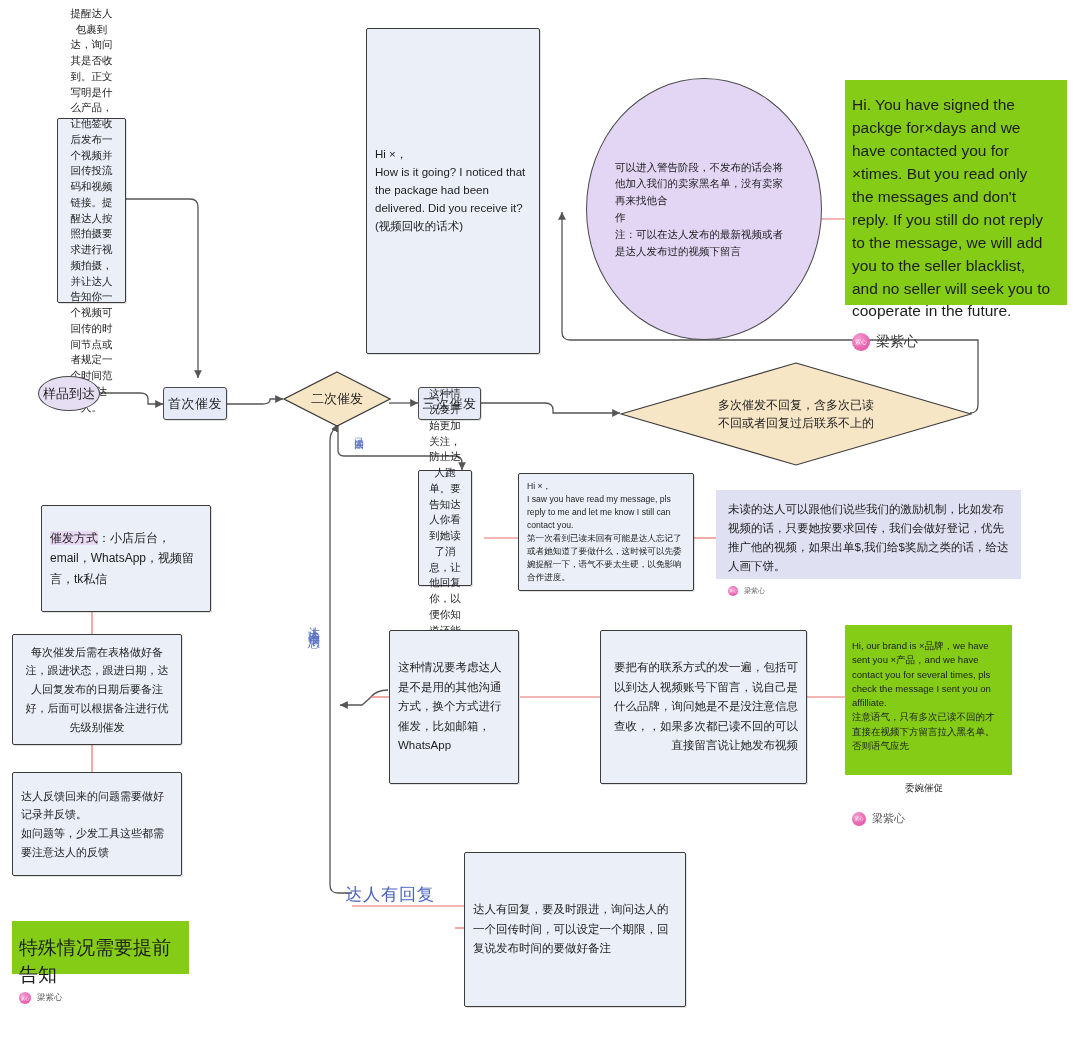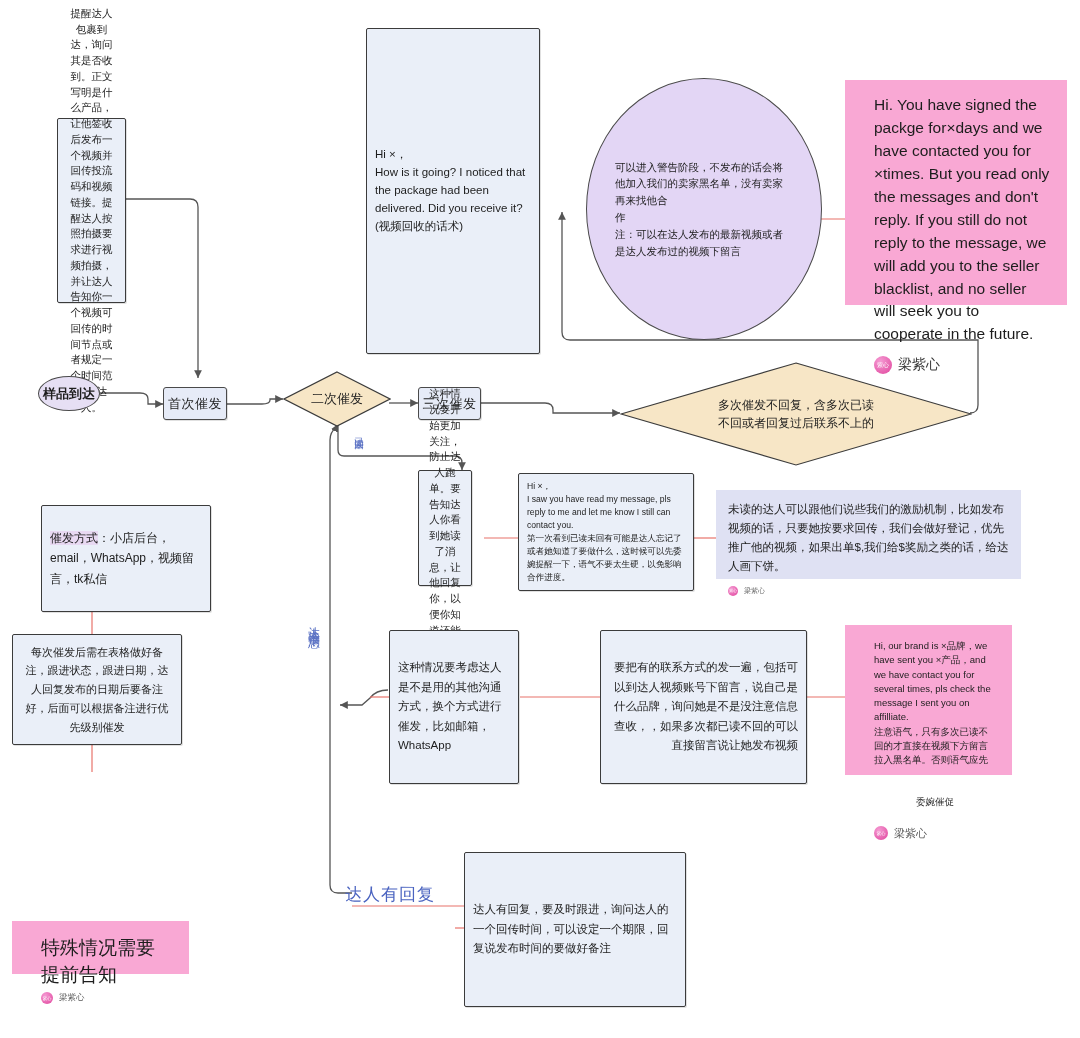--- a/index.html
+++ b/index.html
@@ -33,42 +33,42 @@
   
   .flownode{
     background:#e6ebf7;border:1px solid #4a4a4a;border-radius:3px;
     display:flex;align-items:center;justify-content:center;
     font-size:13px;letter-spacing:.5px;
     box-shadow:1px 1px 0 rgba(0,0,0,.12);
   }
 
   .ellipse{
     background:#e6dff4;border:1px solid #4a4a4a;border-radius:50%;
-    display:flex;align-items:center;justify-content:center;font-size:13px;font-weight:bold;
+    display:flex;align-items:center;justify-content:center;font-size:13px;
   }
 
   .bigcircle{
     background:#e3d6f5;border:1px solid #4a4a4a;border-radius:50%;
     display:flex;align-items:center;
   }
   .bigcircle .txt{font-size:10.5px;line-height:1.6;padding:0 28px;width:100%;}
 
   .diamond-wrap{position:absolute;}
   .diamond-wrap svg{position:absolute;left:0;top:0;}
   .diamond-label{
     position:absolute;left:0;top:0;width:100%;height:100%;
     display:flex;align-items:center;justify-content:center;
     font-size:13px;text-align:center;line-height:1.5;
   }
   .diamond-label.small{font-size:12px;}
 
   
   .note{
-    background:#f9a8d4;
-    padding:14px 16px 10px 29px;
+    background:#84cc16;
+    padding:14px 16px 10px 7px;
     box-sizing:border-box;
   }
   .note .txt{font-size:15.5px;line-height:1.48;color:#1d1d1d;}
   .note.sm .txt{font-size:9.5px;line-height:1.5;}
   .note.bigtitle .txt{font-size:19px;line-height:1.4;}
 
   
   .comment{
     background:#dfe1f3;
     padding:10px 12px 6px 12px;
@@ -230,20 +230,24 @@
   <div class="node box" style="left:12px;top:505px;width:170px;height:107px;margin-left:29px;">
     <div class="txt" style="font-size:12px;line-height:1.7;">
       <span class="hl">催发方式</span><span>：小店后台，email，WhatsApp，视频留言，tk私信</span>
     </div>
   </div>
 
   <div class="node box center" style="left:12px;top:634px;width:170px;height:111px;">
     <div class="txt" style="font-size:11px;line-height:1.7;">每次催发后需在表格做好备注，跟进状态，跟进日期，达人回复发布的日期后要备注好，后面可以根据备注进行优先级别催发</div>
   </div>
 
+  <div class="node box" style="left:12px;top:772px;width:170px;height:104px;">
+    <div class="txt" style="white-space:pre-line;font-size:11px;line-height:1.7;">达人反馈回来的问题需要做好记录并反馈。
+如问题等，少发工具这些都需要注意达人的反馈</div>
+  </div>
 
   <div class="node note bigtitle" style="left:12px;top:921px;width:177px;height:53px;">
     <div class="txt">特殊情况需要提前告知</div>
     <div class="author mini" style="margin-top:4px;">
       <span class="ava">紫心</span>
       <span class="nm">梁紫心</span>
     </div>
   </div>
 
   <div class="node box" style="left:389px;top:630px;width:130px;height:154px;">

